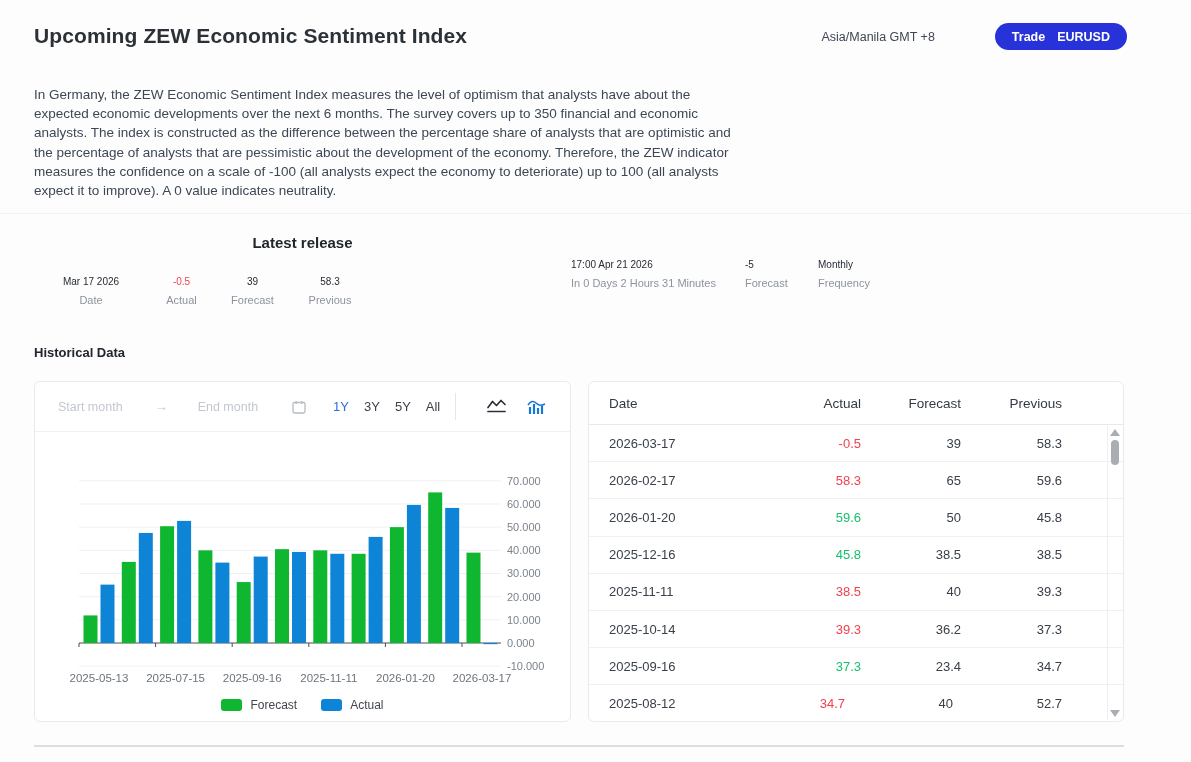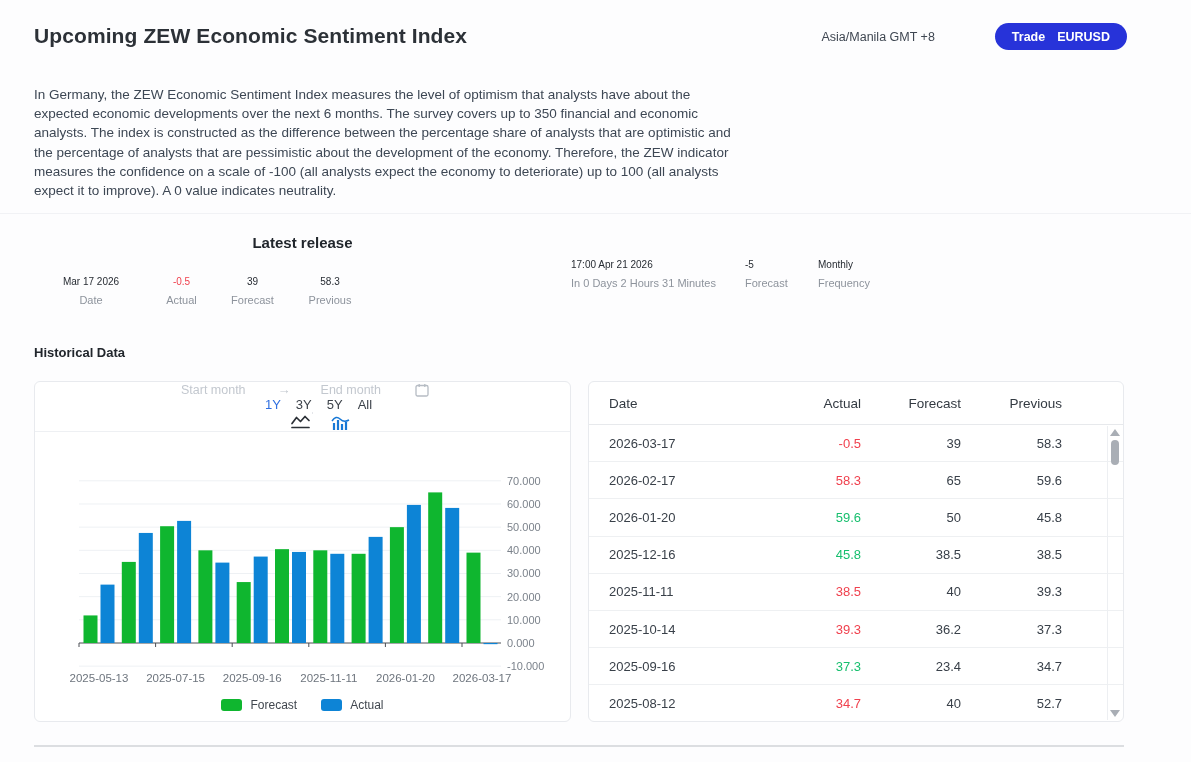--- a/index.html
+++ b/index.html
@@ -26,42 +26,42 @@
   .stat .stat-label { font-size:11px; color:#8d939c; margin-top:7px; }
 
   .hist-heading { position:absolute; left:34px; top:345px; font-size:13px; font-weight:700; color:#21262c; }
 
   
   .card { position:absolute; top:381px; background:#fff; border:1px solid #e8eaee; border-radius:6px; }
   .chart-card { left:34px; width:537px; height:341px; }
   .table-card { left:588px; width:536px; height:341px; }
 
   
-  .chart-toolbar { height:50px; border-bottom:1px solid #eef0f3; display:flex; align-items:center; padding:0 18px 0 23px;flex-direction:column; }
+  .chart-toolbar { height:50px; border-bottom:1px solid #eef0f3; display:flex; align-items:center; padding:0 18px 0 23px; }
   .range-picker { display:flex; align-items:center; font-size:12.5px; color:#c3c8cf; }
   .rp-arrow { margin:0 30px 0 32px; font-size:13px; }
   .cal-icon { margin-left:34px; display:flex; align-items:center; }
   .range-buttons { display:flex; align-items:center; gap:15px; margin-left:27px; }
   .range-btn { font-size:13px; font-weight:500; color:#3d434b; cursor:pointer; }
   .range-btn.active { color:#2f6fe0; }
   .tb-divider { width:1px; height:27px; background:#e4e6ea; margin-left:15px; }
   .chart-type-icons { display:flex; align-items:center; gap:19px; margin-left:30px; }
   .ct-icon { display:flex; cursor:pointer; }
 
   .chart-svg { display:block; }
   .chart-legend { display:flex; justify-content:center; align-items:center; gap:24px; margin-top:6px; }
   .legend-item { display:flex; align-items:center; gap:8px; font-size:12px; color:#41474f; }
   .legend-swatch { width:21px; height:12px; border-radius:3px; }
 
   
   .data-table { position:relative; height:100%; }
   .t-row { display:grid; grid-template-columns:1fr 100px 100px 101px; padding:0 61px 0 20px; align-items:center; }
   .t-header { height:43px; border-bottom:1px solid #e7e9ec; font-size:13.5px; color:#333a42; }
   .t-body .t-row { height:37.2px; border-bottom:1px solid #eef0f2; font-size:13px; color:#394049; }
-  .t-body .t-row:last-child { border-bottom:none; }
+  .t-body .t-row:last-child { border-bottom:none;gap:8px; }
   .cell-r { text-align:right; }
   .val-up { color:#17bf6e; }
   .val-down { color:#f0414e; }
 
   
   .scrollbar { position:absolute; right:1px; top:44px; bottom:1px; width:15px; border-left:1px solid #edeff2; display:flex; flex-direction:column; align-items:center; }
   .sb-up { width:0; height:0; margin-top:3px; border-left:5px solid transparent; border-right:5px solid transparent; border-bottom:7px solid #a9aeb5; }
   .sb-thumb { width:8px; height:25px; border-radius:5px; background:#a9aeb5; margin-top:4px; }
   .sb-spacer { flex:1; }
   .sb-down { width:0; height:0; margin-bottom:3px; border-left:5px solid transparent; border-right:5px solid transparent; border-top:7px solid #a9aeb5; }

